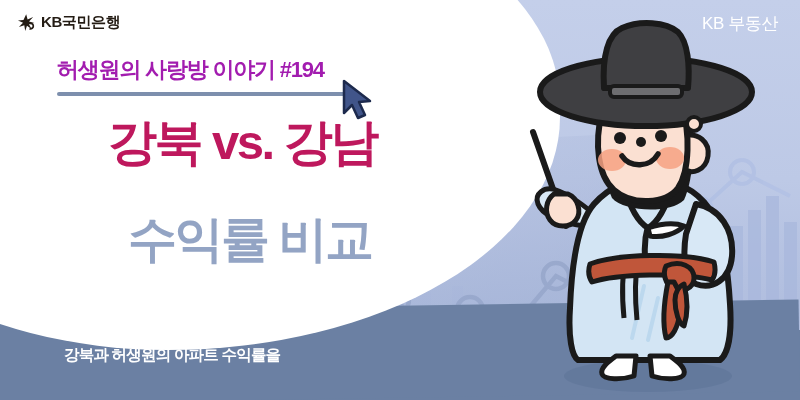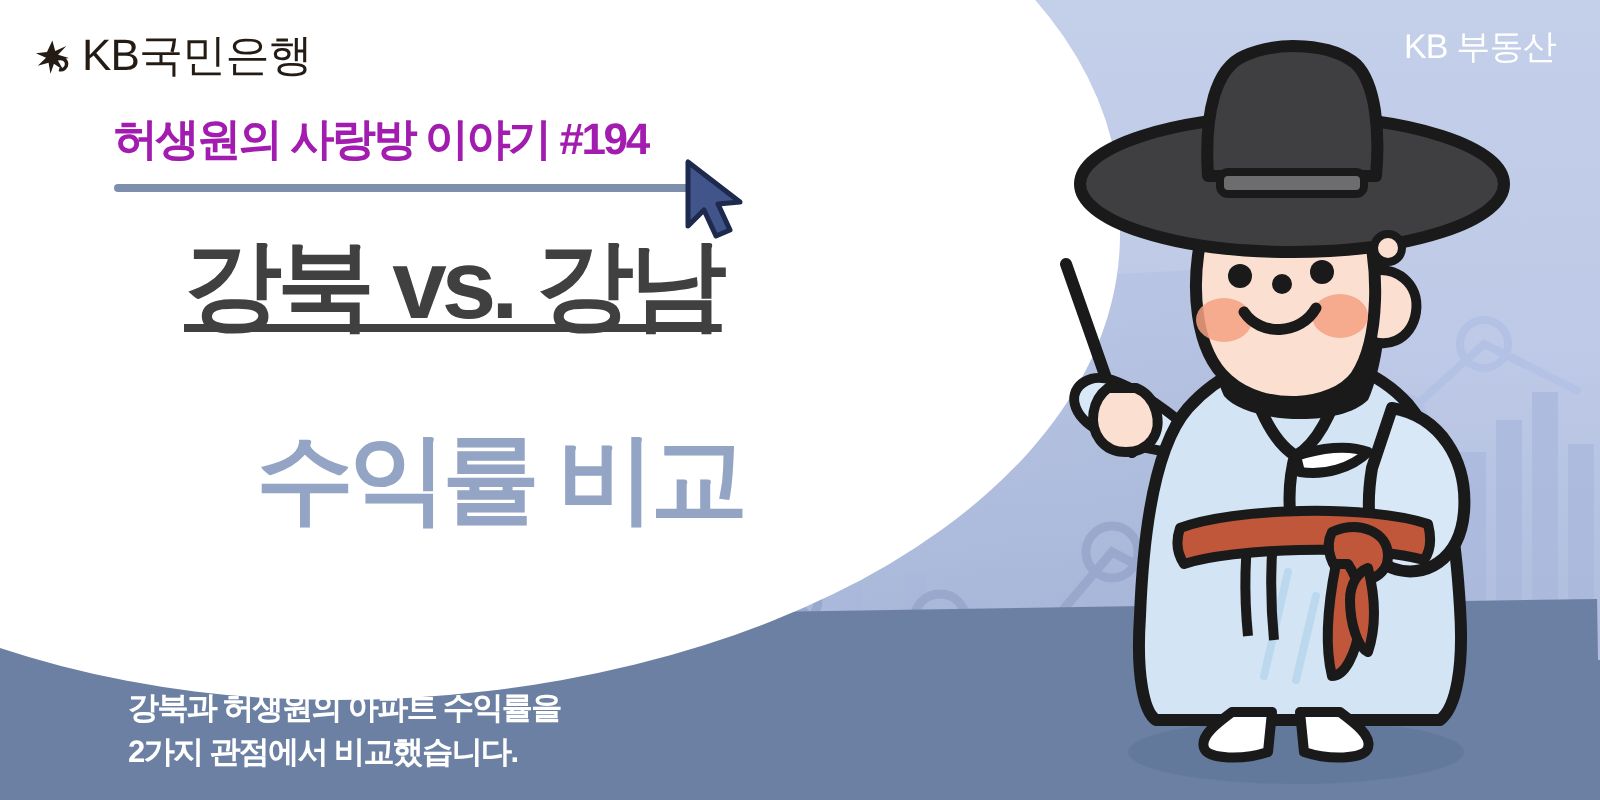--- a/index.html
+++ b/index.html
@@ -44,43 +44,43 @@
     border-radius:50% 52% 55% 50% / 50% 50% 52% 50%;
   }
   
   .kb-logo {
     position:absolute; left:17px; top:13px;
     display:flex; align-items:center; gap:5px;
     color:#2b2118;
   }
   .kb-logo .star { width:19px; height:19px; display:block; }
   .kb-logo .kb-text {
-    font-size:22px; font-weight:normal; letter-spacing:-0.4px;
+    font-size:15px; font-weight:bold; letter-spacing:-0.4px;
     color:#241c14; white-space:nowrap;text-align:center;
   }
   .kb-realestate {
     position:absolute; right:22px; top:12px;
     font-size:17px; font-weight:normal; color:#ffffff;
     letter-spacing:-0.4px; white-space:nowrap;
   }
   .series-title {
     position:absolute; left:57px; top:55px;
     font-size:22px; font-weight:bold; color:#a21caf;
     letter-spacing:-1.2px; white-space:nowrap;
   }
   .series-rule {
     position:absolute; left:57px; top:92px;
     width:296px; height:4px; border-radius:2px;
     background:#7d8fad;
   }
   .cursor-arrow { position:absolute; left:340px; top:79px; width:36px; height:42px; }
   .headline1 {
-    position:absolute; left:92px; top:110px;
-    font-size:49px; font-weight:bold; color:#404040;
-    letter-spacing:-2.5px; white-space:nowrap;text-decoration:underline;
+    position:absolute; left:108px; top:110px;
+    font-size:49px; font-weight:bold; color:#be185d;
+    letter-spacing:-2.5px; white-space:nowrap;
   }
   .headline2 {
     position:absolute; left:128px; top:175px;
     font-size:49px; font-weight:bold; color:#93a4c4;
     letter-spacing:-2.5px; white-space:nowrap;margin-top:32px;
   }
   .subcopy {
     position:absolute; left:64px; top:344px;
     font-size:15.5px; font-weight:bold; color:#ffffff;
     line-height:1.45; letter-spacing:-0.8px; white-space:nowrap;
@@ -265,16 +265,15 @@
 
   <svg class="cursor-arrow" viewBox="0 0 36 42">
     <path d="M4 2 L4 34 L12 26 L18 39 L25 36 L19 23 L30 22 Z" fill="#41558a" stroke="#1d2a4d" stroke-width="2.5" stroke-linejoin="round"></path>
   </svg>
 
   <div class="headline1">강북 vs. 강남</div>
   <div class="headline2">수익률 비교</div>
 
   <div class="subcopy">
     <div>강북과 허생원의 아파트 수익률을</div>
-    <div>2가지 관점에서 비교했습니다.</div>
   </div>
 
 </div>
 
 </body></html>

